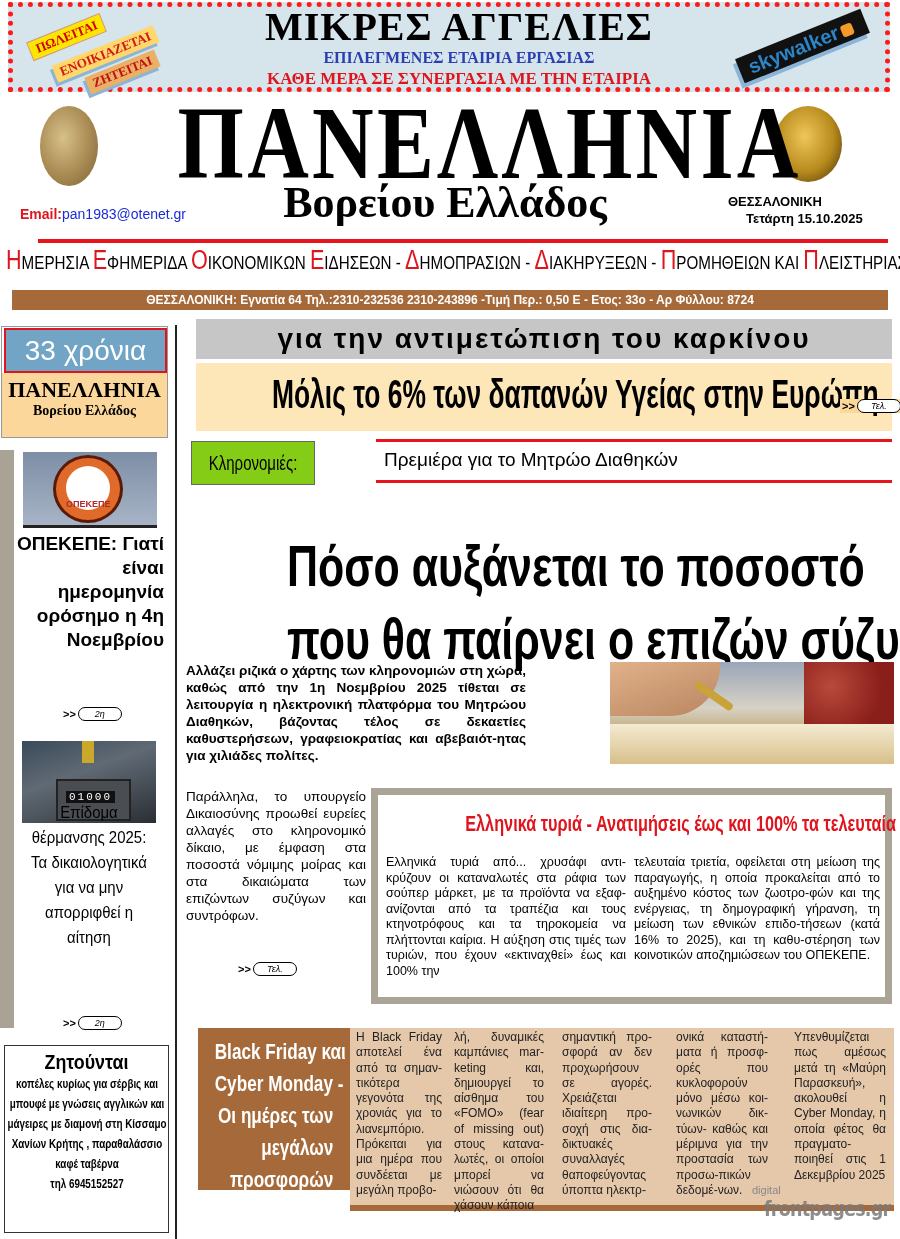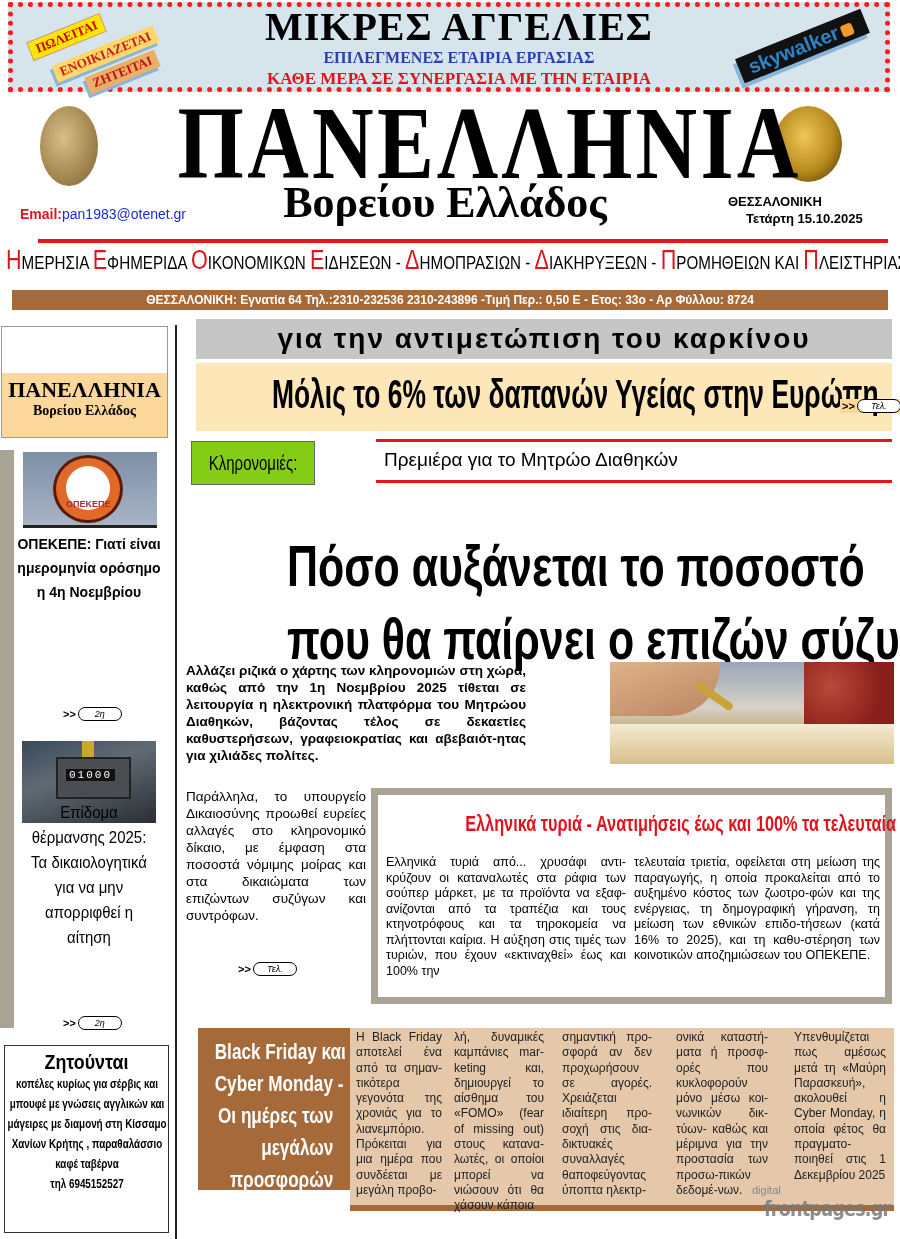--- a/index.html
+++ b/index.html
@@ -42,24 +42,24 @@
   #anniv-top { left: 2px; top: 1px; width: 163px; height: 45px; background: #72a4c6; border: 2px solid #e0141c; color: #fff; font-size: 28px; text-align: center; line-height: 41px; }
   #anniv-bot { left: 0; top: 46px; width: 165px; height: 64px; background: #fbd79c; text-align: center; font-family: "Liberation Serif", serif; font-weight: bold; }
   #anniv-bot .l1 { font-size: 22px; padding-top: 4px; }
   #anniv-bot .l2 { font-size: 14px; }
 
   #side-strip { left: 0; top: 450px; width: 14px; height: 578px; background: #a8a395; }
   #opekepe-img { left: 23px; top: 452px; width: 134px; height: 76px; background: linear-gradient(#7d8ea6, #a8b4c6); border-bottom: 3px solid #222; overflow: hidden; }
   #opekepe-img .logo { position: absolute; left: 30px; top: 3px; width: 70px; height: 68px; border-radius: 50%; background: #e06a2a; border: 3px solid #5a1a0a; }
   #opekepe-img .logo .inner { position: absolute; left: 10px; top: 8px; width: 44px; height: 44px; border-radius: 50%; background: #fff; color: #b02a2a; font-size: 9px; text-align: center; line-height: 76px; font-weight: bold; }
   .side-story { text-align: center; font-weight: bold; }
-  #story1-title { left: 14px; top: 532px; width: 150px; font-size: 14px; line-height: 24px; }
+  #story1-title { left: 14px; top: 532px; width: 150px; font-size: 19px; line-height: 24px; text-align: right; }
   #story2-title { left: 14px; top: 800px; width: 150px; font-size: 17px; line-height: 25px; font-weight: normal; transform: scaleX(0.88); transform-origin: center; }
   #fuel-img { left: 22px; top: 741px; width: 134px; height: 82px; background: linear-gradient(160deg, #3a4a5a 0%, #606a74 40%, #2a2e34 100%); overflow: hidden; }
-  #fuel-img .meter { position: absolute; left: 34px; top: 16px; width: 75px; height: 42px; background: #4a4e52; border: 2px solid #222; }
+  #fuel-img .meter { position: absolute; left: 34px; top: 38px; width: 75px; height: 42px; background: #4a4e52; border: 2px solid #222; }
   #fuel-img .digits { position: absolute; left: 8px; top: 10px; color: #fff; font-family: "Liberation Mono", monospace; font-size: 11px; letter-spacing: 2px; background: #111; padding: 0 3px; }
   #fuel-img .pipe { position: absolute; left: 60px; top: 0; width: 12px; height: 22px; background: #c9a82a; }
 
   .more-link { position: absolute; font-size: 11px; font-weight: bold; display: flex; align-items: center; gap: 2px; }
   .more-link .pill { display: inline-block; border: 1px solid #000; border-radius: 9px; padding: 0 10px; font-size: 9px; font-style: italic; font-weight: normal; height: 14px; line-height: 13px; min-width: 44px; text-align: center; background: #fff; }
 
   #jobs-box { left: 4px; top: 1045px; width: 165px; height: 188px; border: 1px solid #333; text-align: center; }
   #jobs-box .h { font-size: 21px; font-weight: bold; margin-top: 4px; transform: scaleX(0.85); }
   #jobs-box .b { font-size: 12px; line-height: 20px; font-weight: bold; transform: scaleX(0.82); transform-origin: center; width: 200px; margin-left: -18px; }
 
@@ -131,20 +131,21 @@
 
 <div id="red-rule" class="abs"></div>
 <div id="tagline" class="abs">
   <span class="cap">Η</span><span>ΜΕΡΗΣΙΑ </span><span class="cap">Ε</span><span>ΦΗΜΕΡΙΔΑ </span><span class="cap">Ο</span><span>ΙΚΟΝΟΜΙΚΩΝ  </span><span class="cap">Ε</span><span>ΙΔΗΣΕΩΝ - </span><span class="cap">Δ</span><span>ΗΜΟΠΡΑΣΙΩΝ - </span><span class="cap">Δ</span><span>ΙΑΚΗΡΥΞΕΩΝ - </span><span class="cap">Π</span><span>ΡΟΜΗΘΕΙΩΝ ΚΑΙ </span><span class="cap">Π</span><span>ΛΕΙΣΤΗΡΙΑΣΜΩΝ</span>
 </div>
 <div id="info-bar" class="abs">ΘΕΣΣΑΛΟΝΙΚΗ:  Εγνατία  64   Τηλ.:2310-232536  2310-243896  -Τιμή Περ.: 0,50 Ε -  Ετος: 33ο - Αρ Φύλλου:   8724</div>
 
 <div id="col-divider" class="abs"></div>
 
 <div id="anniv-box" class="abs">
+  <div id="anniv-top" class="abs">33 χρόνια</div>
   <div id="anniv-bot" class="abs">
     <div class="l1">ΠΑΝΕΛΛΗΝΙΑ</div>
     <div class="l2">Βορείου Ελλάδος</div>
   </div>
 </div>
 
 <div id="side-strip" class="abs"></div>
 
 <div id="opekepe-img" class="abs">
   <div class="logo">

